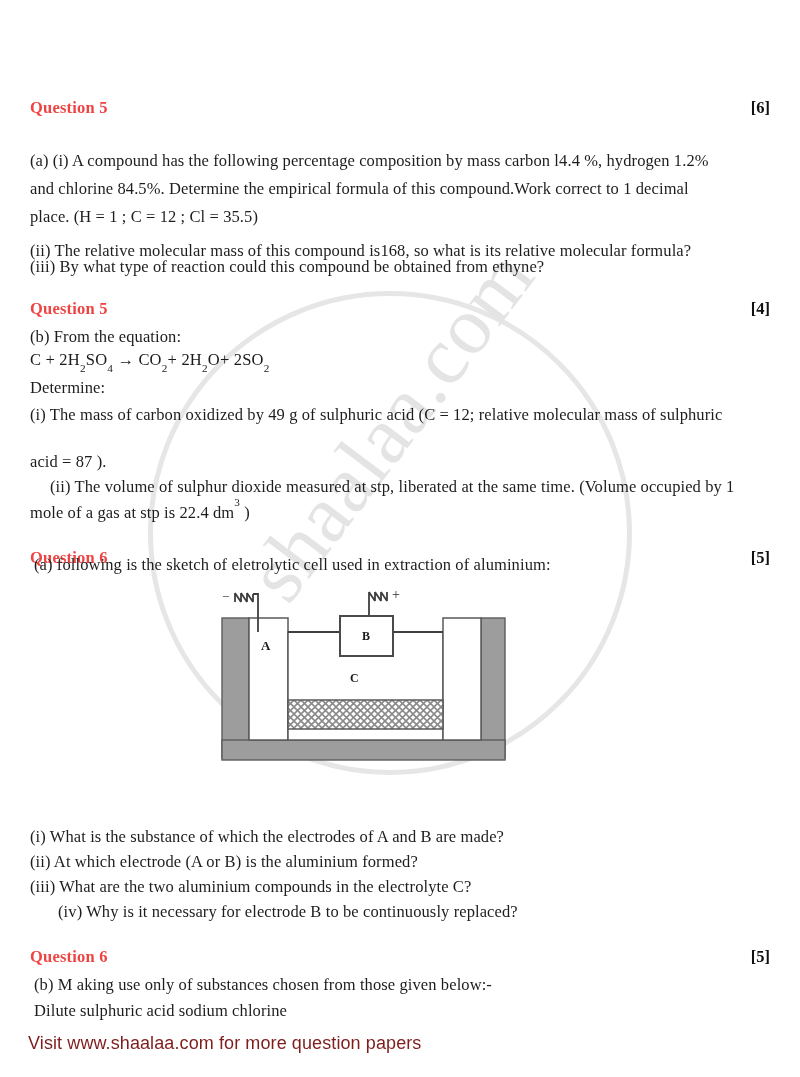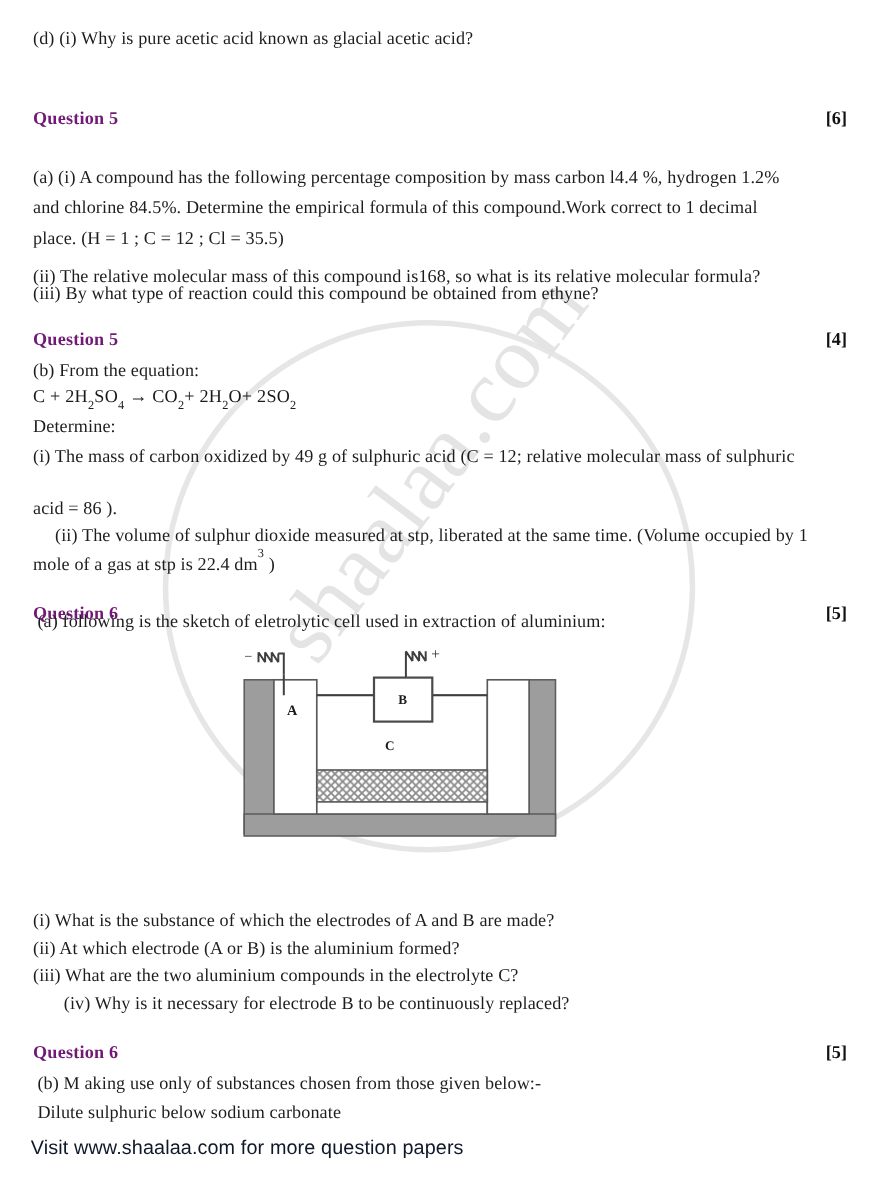--- a/index.html
+++ b/index.html
@@ -73,21 +73,21 @@
     font-size: 16.5px;
     line-height: 25px;
     letter-spacing: 0.1px;
     color: #1d1d1d;
   }
   .qhead {
     position: absolute;
     left: 30px;
     font-size: 16.5px;
     font-weight: bold;
-    color: #701a75;
+    color: #ef4444;
     letter-spacing: 0.2px;
   }
   .marks {
     position: absolute;
     right: 30px;
     font-size: 16.5px;
     font-weight: bold;
     color: #111;
   }
   .indent1 { left: 34px; }
@@ -99,21 +99,21 @@
   }
   sub { font-size: 0.68em; line-height: 0; position: relative; bottom: -0.28em; }
   sup { font-size: 0.68em; line-height: 0; position: relative; top: -0.5em; }
 
   .footer {
     position: absolute;
     left: 28px;
     top: 1033px;
     font-family: "Liberation Sans", "DejaVu Sans", sans-serif;
     font-size: 18px;
-    color: #0f172a;
+    color: #7f1d1d;
     letter-spacing: 0.1px;
   }
 
   
   #cell-diagram {
     position: absolute;
     left: 210px;
     top: 588px;
     width: 300px;
     height: 190px;
@@ -125,21 +125,20 @@
 <body>
 
 <div id="watermark-layer">
   <div class="wm-circle"></div>
   <div class="wm-text">shaalaa.com</div>
   <div class="wm-sub">ter</div>
 </div>
 
 <div id="page">
 
-  <div class="para" style="top:22px;">(d) (i) Why is pure acetic acid known as glacial acetic acid?</div>
 
   <div class="qhead" style="top:98px;">Question 5</div>
   <div class="marks" style="top:98px;">[6]</div>
 
   <div class="para" style="top:148px;">(a) (i) A compound has the following percentage composition by mass carbon l4.4 %, hydrogen 1.2%</div>
   <div class="para" style="top:176px;">and chlorine 84.5%. Determine the empirical formula of this compound.Work correct to 1 decimal</div>
   <div class="para" style="top:204px;">place. (H = 1 ; C = 12 ; Cl = 35.5)</div>
   <div class="para" style="top:238px;">(ii) The relative molecular mass of this compound is168, so what is its relative molecular formula?</div>
   <div class="para" style="top:254px;">(iii) By what type of reaction could this compound be obtained from ethyne?</div>
 
@@ -148,21 +147,21 @@
 
   <div class="para" style="top:324px;">(b) From the equation:</div>
 
   <div class="eqline" style="top:350px;">
     <span>C + 2H</span><sub>2</sub><span>SO</span><sub>4</sub><span> → CO</span><sub>2</sub><span>+ 2H</span><sub>2</sub><span>O+ 2SO</span><sub>2</sub>
   </div>
 
   <div class="para" style="top:375px;">Determine:</div>
 
   <div class="para" style="top:402px;">(i) The mass of carbon oxidized by 49 g of sulphuric acid (C = 12; relative molecular mass of sulphuric</div>
-  <div class="para" style="top:449px;">acid = 86 ).</div>
+  <div class="para" style="top:449px;">acid = 87 ).</div>
   <div class="para" style="top:474px;margin-left:20px;">(ii) The volume of sulphur dioxide measured at stp, liberated at the same time. (Volume occupied by  1</div>
   <div class="para" style="top:500px;text-align:right;">
     <span>mole of a gas at stp is 22.4 dm</span><sup>3</sup><span> )</span>
   </div>
 
   <div class="qhead" style="top:548px;">Question 6</div>
   <div class="marks" style="top:548px;">[5]</div>
   <div class="para indent1" style="top:552px;">(a) following is the sketch of eletrolytic cell used in extraction of aluminium:</div>
 
   <div id="cell-diagram">
@@ -214,17 +213,17 @@
   </div>
 
   <div class="para" style="top:824px;">(i) What is the substance of which the electrodes of A and B are made?</div>
   <div class="para" style="top:849px;">(ii) At which electrode (A or B) is the aluminium formed?</div>
   <div class="para" style="top:874px;">(iii) What are the two aluminium compounds in the electrolyte C?</div>
   <div class="para" style="top:899px;margin-left:28px;">(iv) Why is it necessary for electrode B to be continuously replaced?</div>
 
   <div class="qhead" style="top:947px;">Question 6</div>
   <div class="marks" style="top:947px;">[5]</div>
   <div class="para indent1" style="top:972px;">(b) M aking use only of substances chosen from those given below:-</div>
-  <div class="para indent1" style="top:998px;">Dilute sulphuric below  sodium carbonate</div>
+  <div class="para indent1" style="top:998px;">Dilute sulphuric acid  sodium chlorine</div>
 
   <div class="footer">Visit www.shaalaa.com for more question papers</div>
 
 </div>
 
 </body></html>

